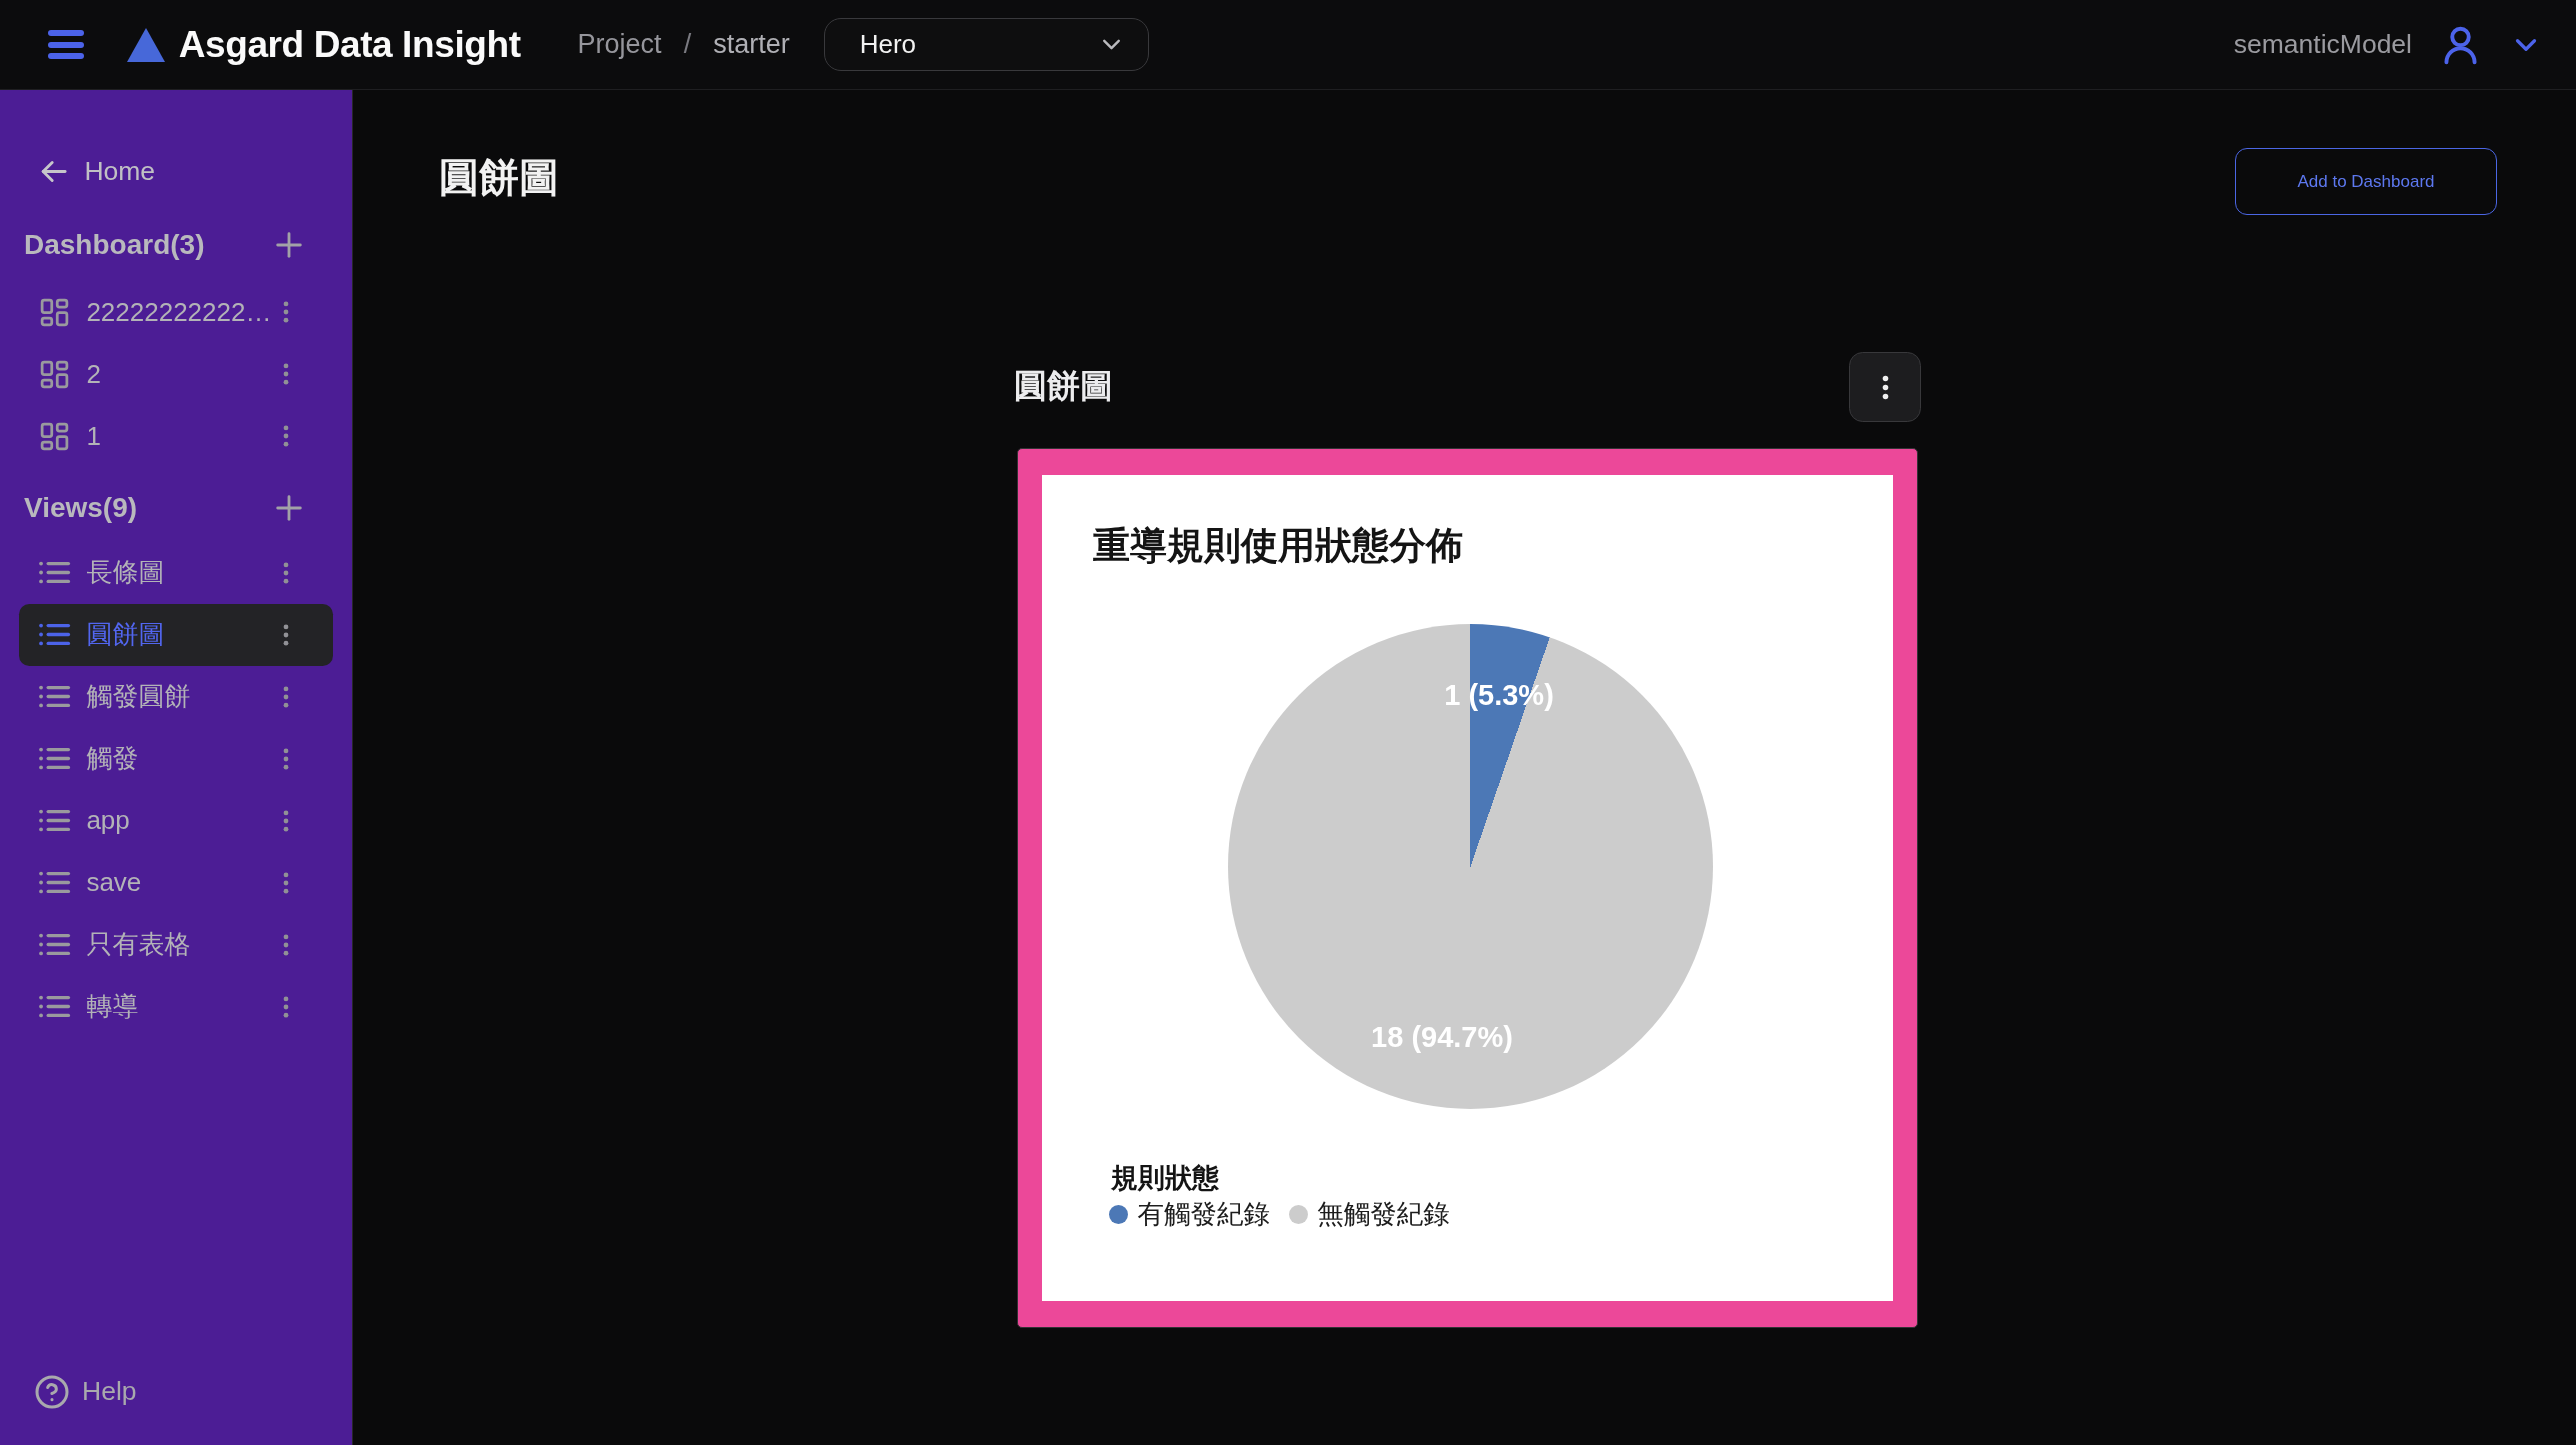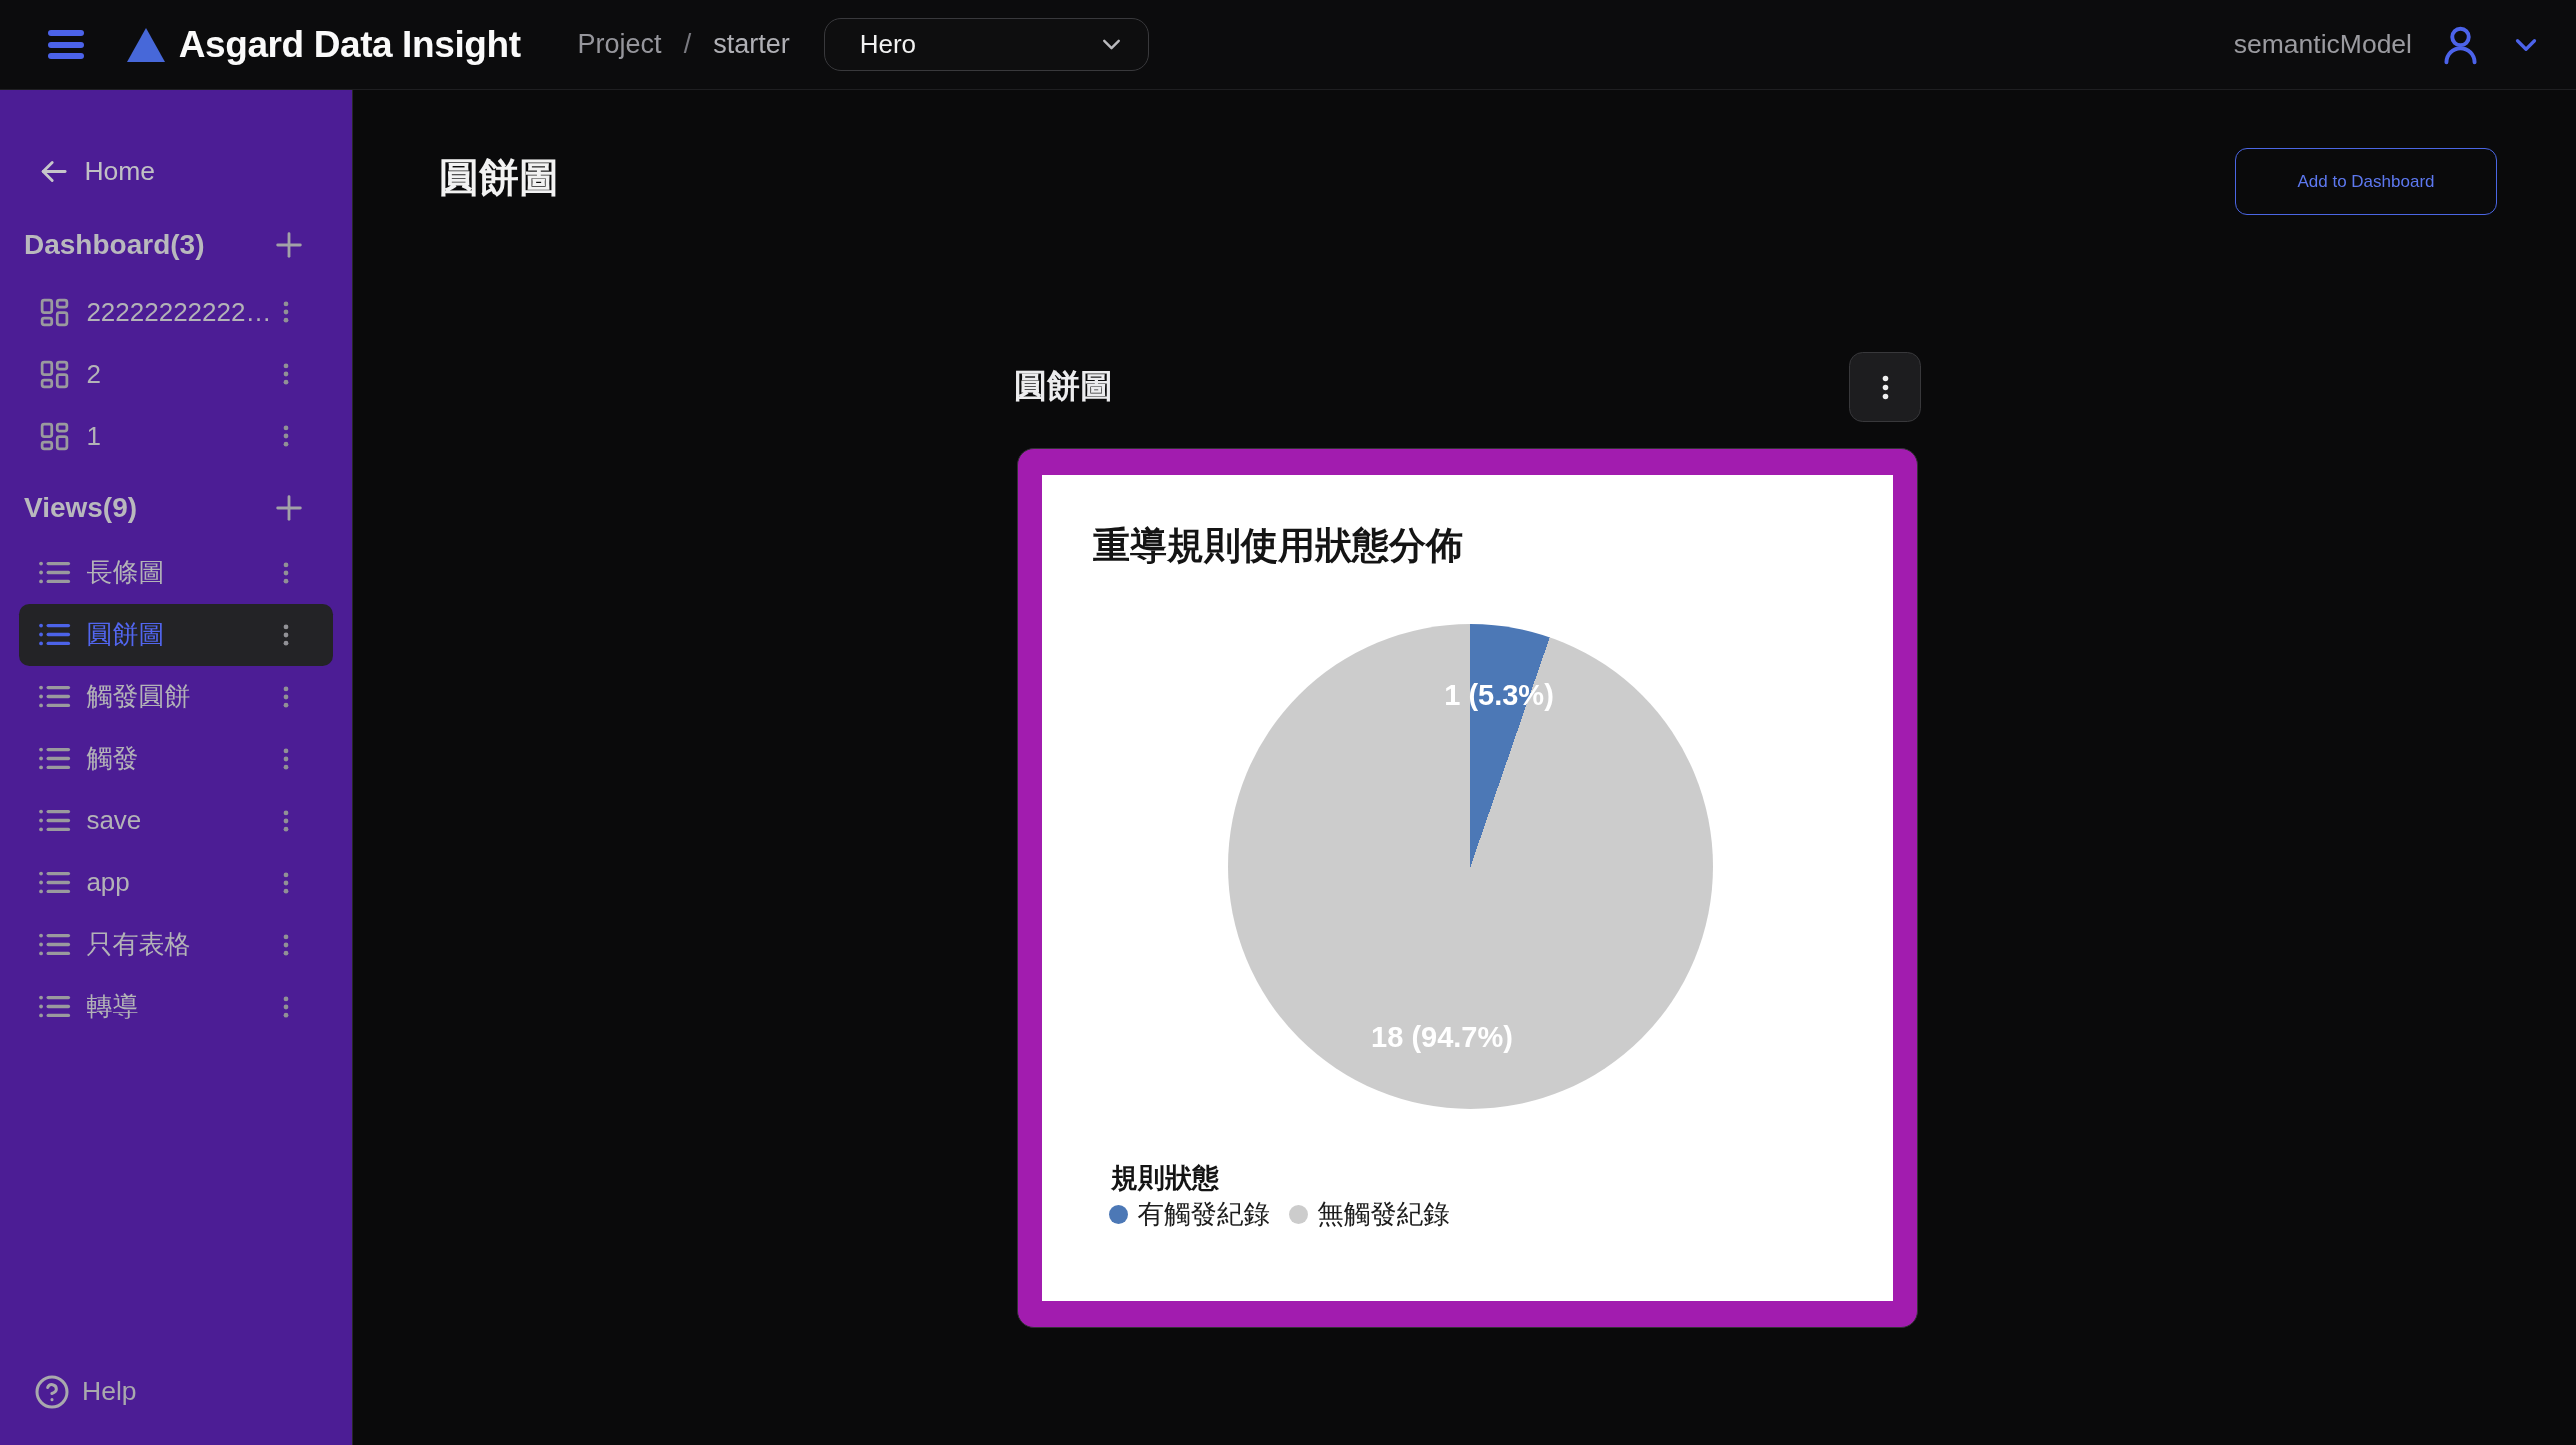--- a/index.html
+++ b/index.html
@@ -66,21 +66,21 @@
              background:transparent; border:1.7px solid #4b66e4; border-radius:12px;
              color:#5d78f0; font-size:17px; cursor:pointer;
              font-family:"Liberation Sans","DejaVu Sans",sans-serif; }
   .chart-label { position:absolute; left:661px; top:274px; color:#ececee;
                  font-size:33px; font-weight:700; }
   .kebab-box { position:absolute; left:1496px; top:262px; width:72px; height:70px;
                background:#1d1d1f; border:1.7px solid #38383b; border-radius:13.7px;
                color:#f0f0f0; display:flex; align-items:center; justify-content:center;
                cursor:pointer; }
   .dark-card { position:absolute; left:664px; top:358px; width:901px; height:880px;
-               background:#a21caf; border:1.7px solid #323235; border-radius:17px; }
+               background:#ec4899; border:1.7px solid #323235; border-radius:5px; }
   .white-card { position:absolute; inset:26px 24px; background:#ffffff; }
   .chart-title { position:absolute; left:51px; top:46px; color:#141414;
                  font-size:37px; font-weight:700; }
   .pie { position:absolute; left:186px; top:149px; width:485px; height:485px;
          border-radius:50%; }
   .pie-label { position:absolute; transform:translate(-50%,-50%); color:#ffffff;
                font-size:29px; font-weight:700; white-space:nowrap; }
   .legend-title { position:absolute; left:69px; top:685px; color:#141414;
                   font-size:27px; font-weight:700; }
   .legend-row { position:absolute; left:67px; top:721px; display:flex; gap:19px; }
@@ -305,41 +305,41 @@
         <span class="row-icon">
           <svg width="33" height="29" viewBox="0 0 26 22" fill="none" stroke="currentColor" stroke-width="2.6" stroke-linecap="round">
               <line x1="8" y1="4" x2="24" y2="4"></line>
               <line x1="8" y1="11" x2="24" y2="11"></line>
               <line x1="8" y1="18" x2="24" y2="18"></line>
               <circle cx="2.4" cy="4" r="1.5" fill="currentColor" stroke="none"></circle>
               <circle cx="2.4" cy="11" r="1.5" fill="currentColor" stroke="none"></circle>
               <circle cx="2.4" cy="18" r="1.5" fill="currentColor" stroke="none"></circle>
             </svg>
         </span>
+        <span class="row-label">app</span>
+        <button class="kebab">
+          <svg width="26" height="26" viewBox="0 0 24 24" fill="currentColor">
+              <circle cx="12" cy="4.5" r="2.2"></circle>
+              <circle cx="12" cy="12" r="2.2"></circle>
+              <circle cx="12" cy="19.5" r="2.2"></circle>
+            </svg>
+        </button>
+      </div>
+      <div class="side-row">
+        <span class="row-icon">
+          <svg width="33" height="29" viewBox="0 0 26 22" fill="none" stroke="currentColor" stroke-width="2.6" stroke-linecap="round">
+              <line x1="8" y1="4" x2="24" y2="4"></line>
+              <line x1="8" y1="11" x2="24" y2="11"></line>
+              <line x1="8" y1="18" x2="24" y2="18"></line>
+              <circle cx="2.4" cy="4" r="1.5" fill="currentColor" stroke="none"></circle>
+              <circle cx="2.4" cy="11" r="1.5" fill="currentColor" stroke="none"></circle>
+              <circle cx="2.4" cy="18" r="1.5" fill="currentColor" stroke="none"></circle>
+            </svg>
+        </span>
         <span class="row-label">save</span>
-        <button class="kebab">
-          <svg width="26" height="26" viewBox="0 0 24 24" fill="currentColor">
-              <circle cx="12" cy="4.5" r="2.2"></circle>
-              <circle cx="12" cy="12" r="2.2"></circle>
-              <circle cx="12" cy="19.5" r="2.2"></circle>
-            </svg>
-        </button>
-      </div>
-      <div class="side-row">
-        <span class="row-icon">
-          <svg width="33" height="29" viewBox="0 0 26 22" fill="none" stroke="currentColor" stroke-width="2.6" stroke-linecap="round">
-              <line x1="8" y1="4" x2="24" y2="4"></line>
-              <line x1="8" y1="11" x2="24" y2="11"></line>
-              <line x1="8" y1="18" x2="24" y2="18"></line>
-              <circle cx="2.4" cy="4" r="1.5" fill="currentColor" stroke="none"></circle>
-              <circle cx="2.4" cy="11" r="1.5" fill="currentColor" stroke="none"></circle>
-              <circle cx="2.4" cy="18" r="1.5" fill="currentColor" stroke="none"></circle>
-            </svg>
-        </span>
-        <span class="row-label">app</span>
         <button class="kebab">
           <svg width="26" height="26" viewBox="0 0 24 24" fill="currentColor">
               <circle cx="12" cy="4.5" r="2.2"></circle>
               <circle cx="12" cy="12" r="2.2"></circle>
               <circle cx="12" cy="19.5" r="2.2"></circle>
             </svg>
         </button>
       </div>
       <div class="side-row">
         <span class="row-icon">

